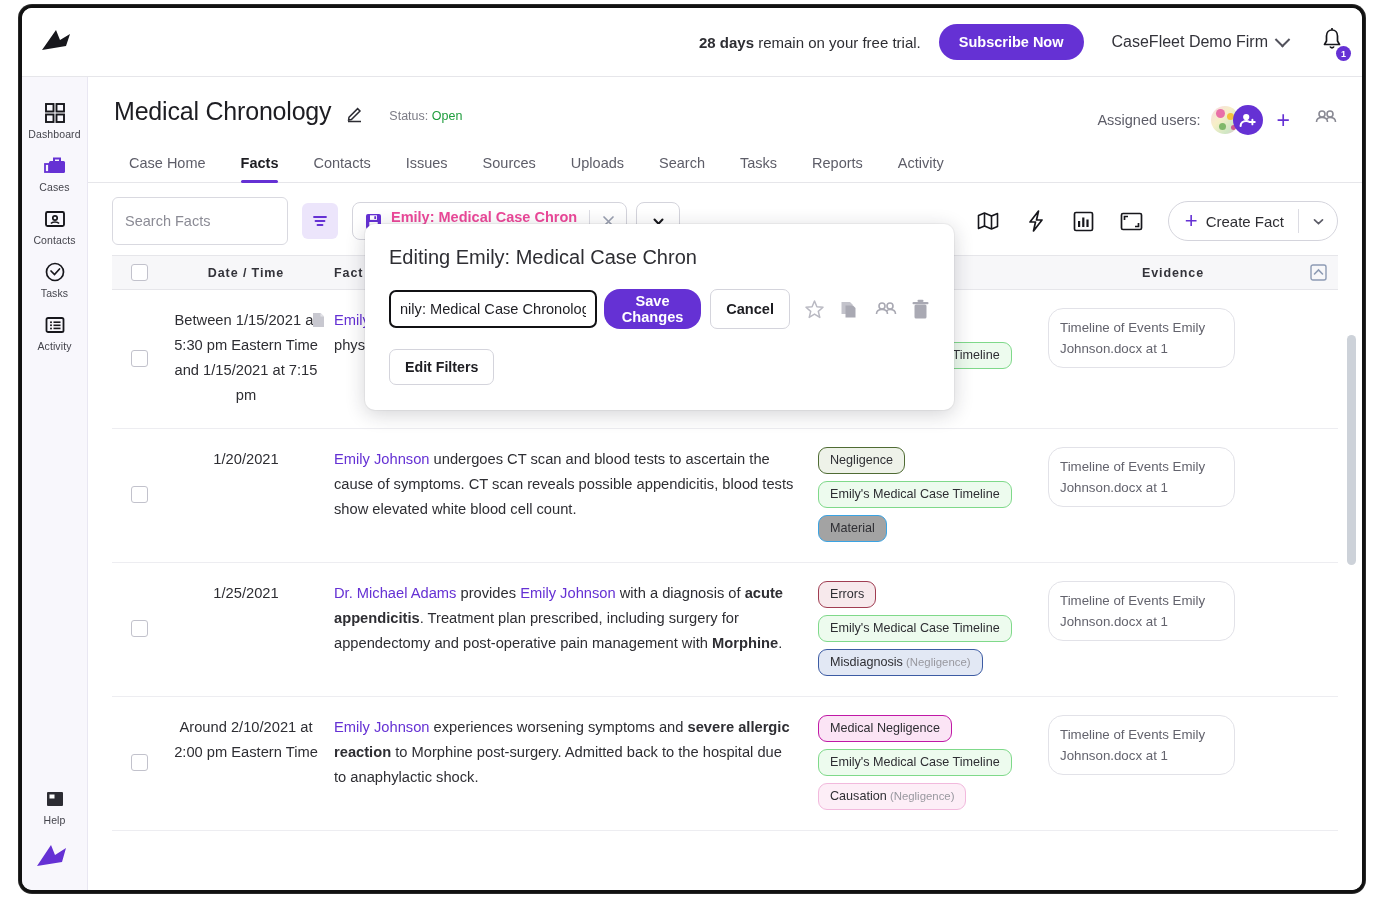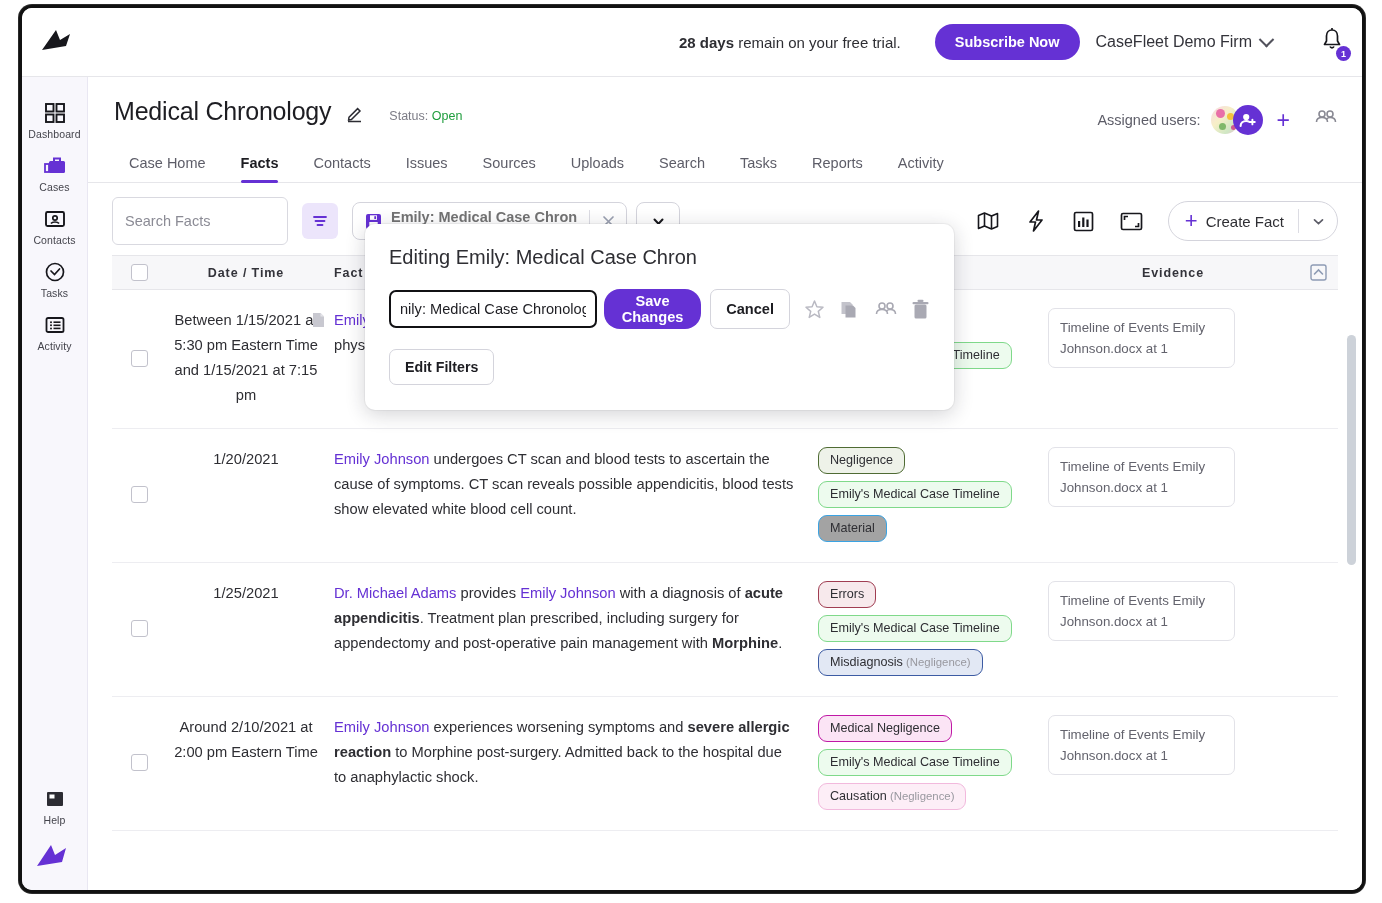--- a/index.html
+++ b/index.html
@@ -25,31 +25,31 @@
   .topbar {
     position: absolute; left: 0; top: 0; width: 1340px; height: 69px;
     background: #fff; border-bottom: 1px solid #e6e6ea;
     display: flex; align-items: center;
   }
   .brand-logo {
     margin-left: 8px; width: 60px; height: 48px;
     display: flex; align-items: center; justify-content: center;
   }
   .topbar-right {
-    margin-left: auto; display: flex; align-items: center; gap: 16px; padding-right: 18px;
+    margin-left: auto; display: flex; align-items: center; gap: 0px; padding-right: 18px;
   }
   .trial-text { font-size: 15px; color: #2e2e33; margin-right: 18px; white-space: nowrap;}
   .trial-text b { font-weight: 700; }
   .subscribe-btn {
     background: #6531d4; color: #fff; font-size: 14.5px; font-weight: 700;
     border: none; border-radius: 18px; padding: 10px 20px; cursor: pointer;
     white-space: nowrap;
   }
   .firm-name {
-    font-size: 16px; color: #33333a; display: flex;
+    font-size: 16px; color: #33333a; margin-left: 28px; display: flex;
     align-items: center; gap: 9px; cursor: pointer; white-space: nowrap;
   }
   .chev { display:inline-block; width: 11px; height: 11px; border-right: 2px solid #52525c;
           border-bottom: 2px solid #52525c; transform: rotate(45deg) translate(-2px,-2px); }
   .bell-wrap { position: relative; margin-left: 32px; cursor: pointer; }
   .bell-badge {
     position: absolute; right: -7px; bottom: -4px; background: #6531d4; color: #fff;
     font-size: 9px; width: 15px; height: 15px; border-radius: 50%;
     display:flex; align-items:center; justify-content:center; font-weight:700;
   }
@@ -119,21 +119,21 @@
   }
   .search-input::placeholder { color: #8b8b95; }
   .filter-btn {
     width: 36px; height: 36px; margin-left: 14px; background: #ece5fb; border: none;
     border-radius: 6px; display:flex; align-items:center; justify-content:center; cursor:pointer;
   }
   .saved-view {
     margin-left: 14px; height: 38px; border: 1px solid #d4d4dc; border-radius: 8px;
     display: flex; align-items: center; padding: 0 0 0 12px; background: #fff; cursor: pointer;
   }
-  .saved-view .sv-label { font-size: 14.5px; color: #737373; font-weight: 700; margin: 0 12px 8px 9px; white-space:nowrap;}
+  .saved-view .sv-label { font-size: 14.5px; color: #ec4899; font-weight: 700; margin: 0 12px 8px 9px; white-space:nowrap;}
   .sv-sep { width: 1px; height: 22px; background: #dcdce3; }
   .sv-close { width: 36px; display:flex; align-items:center; justify-content:center; color:#9aa0b0; font-size:18px; cursor:pointer;}
   .sv-caret {
     margin-left: 9px; width: 44px; height: 38px; border: 1px solid #d4d4dc; border-radius: 8px;
     display:flex; align-items:center; justify-content:center; background:#fff; cursor:pointer;
   }
   .toolbar-right { margin-left: auto; display: flex; align-items: center; gap: 0; }
   .tb-ico { width: 48px; height: 36px; display:flex; align-items:center; justify-content:center; cursor:pointer; }
   .create-fact {
     margin-left: 12px; height: 40px; border: 1px solid #d4d4dc; border-radius: 20px;
@@ -175,21 +175,21 @@
   .fact-text b { font-weight: 700; }
   .doc-ico { position: absolute; left: -14px; top: 4px; }
   .td-issues { width: 230px; display: flex; flex-direction: column; gap: 7px; align-items: flex-start; padding-right: 6px;}
   .tag {
     border-radius: 9px; padding: 5px 11px; font-size: 12.6px; line-height: 15px;
     border: 1px solid; white-space: nowrap; cursor: pointer;
   }
   .tag .paren { color: #98989f; font-size: 11.4px; }
   .td-evidence { width: 250px; }
   .ev-card {
-    border: 1px solid #e2e2e8; border-radius: 7px; padding: 8px 11px;
+    border: 1px solid #e2e2e8; border-radius: 15px; padding: 8px 11px;
     font-size: 13.3px; color: #63636d; line-height: 21px; width: 187px; cursor: pointer;
   }
   .td-expand { width: 40px; }
 
   
   .scrollbar-track { position: absolute; right: 6px; top: 246px; width: 9px; height: 600px; }
   .scrollbar-thumb { position: absolute; right: 6px; top: 258px; width: 9px; height: 230px;
     background: #cdd2d9; border-radius: 5px; cursor: pointer; }
 
   

